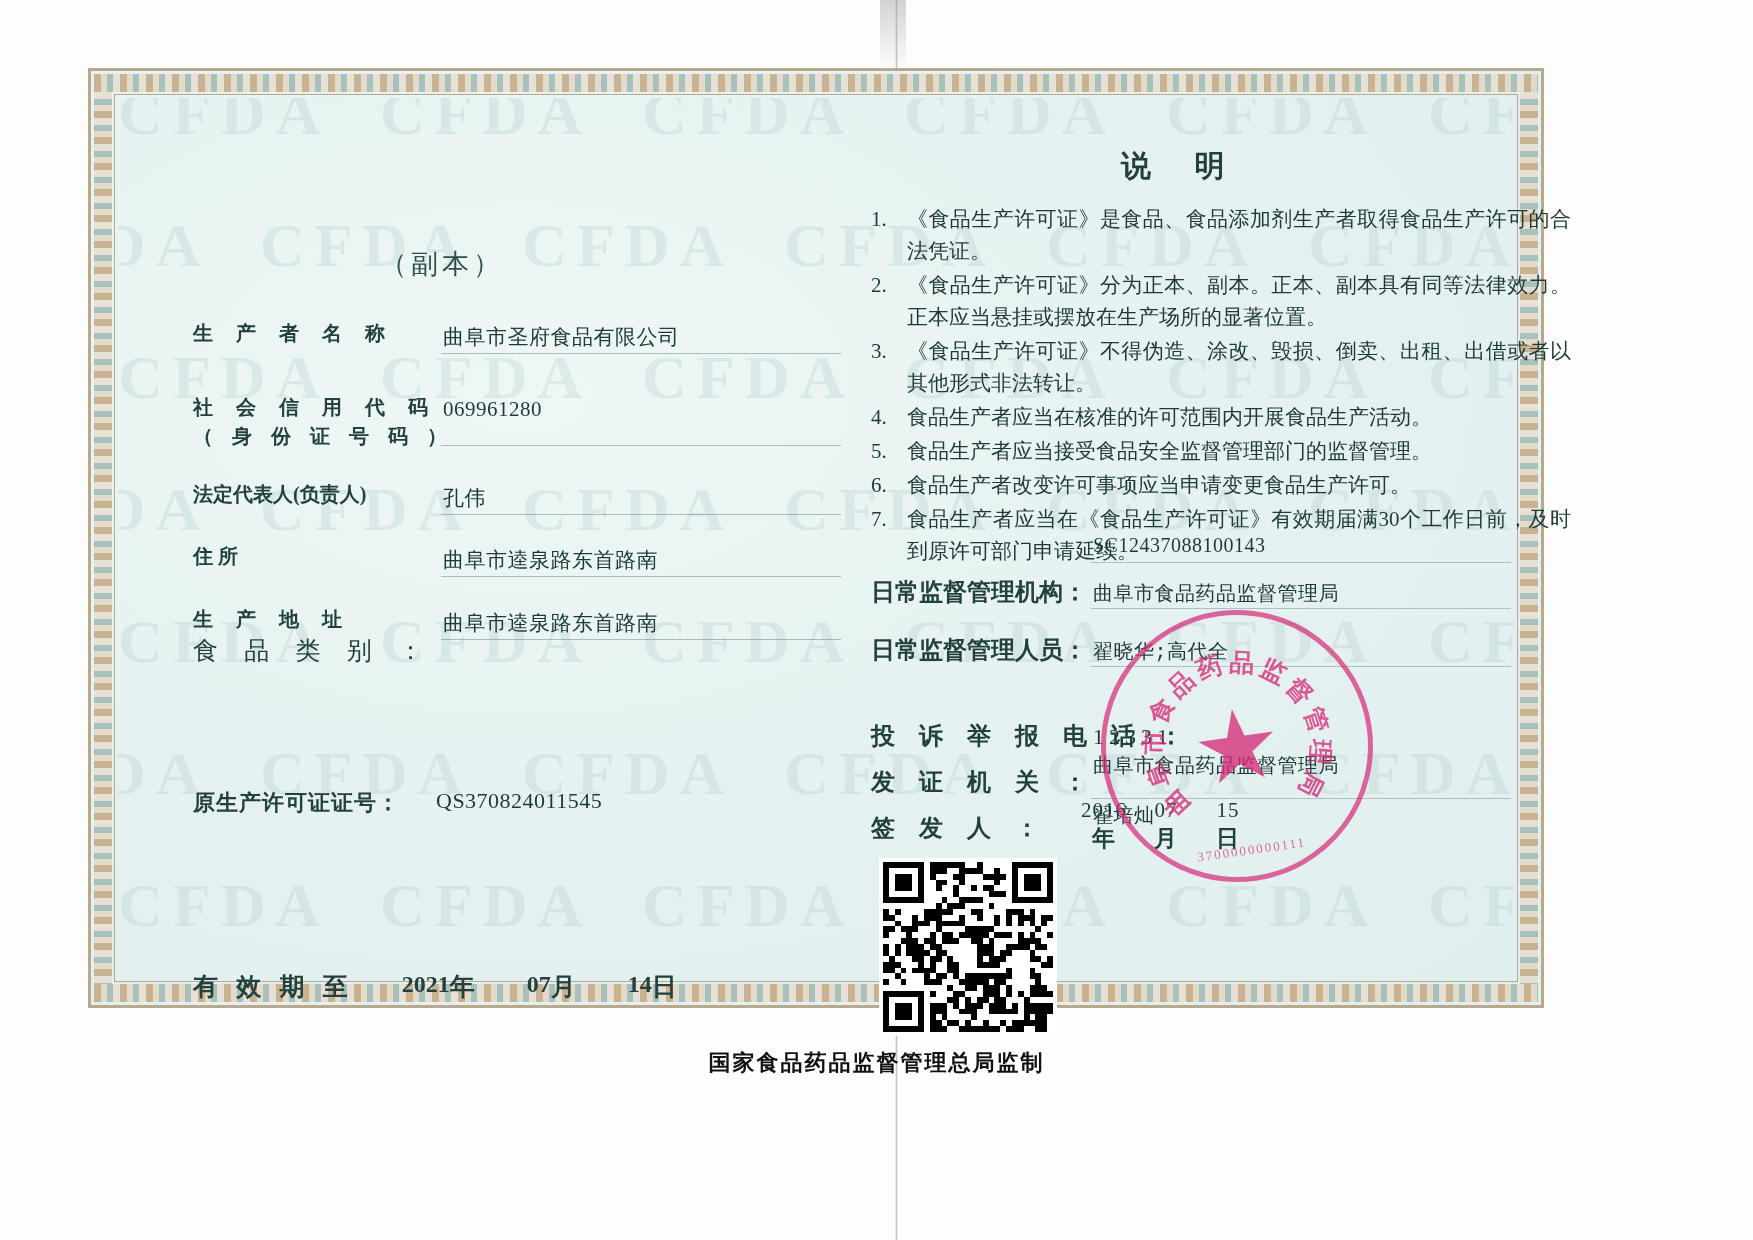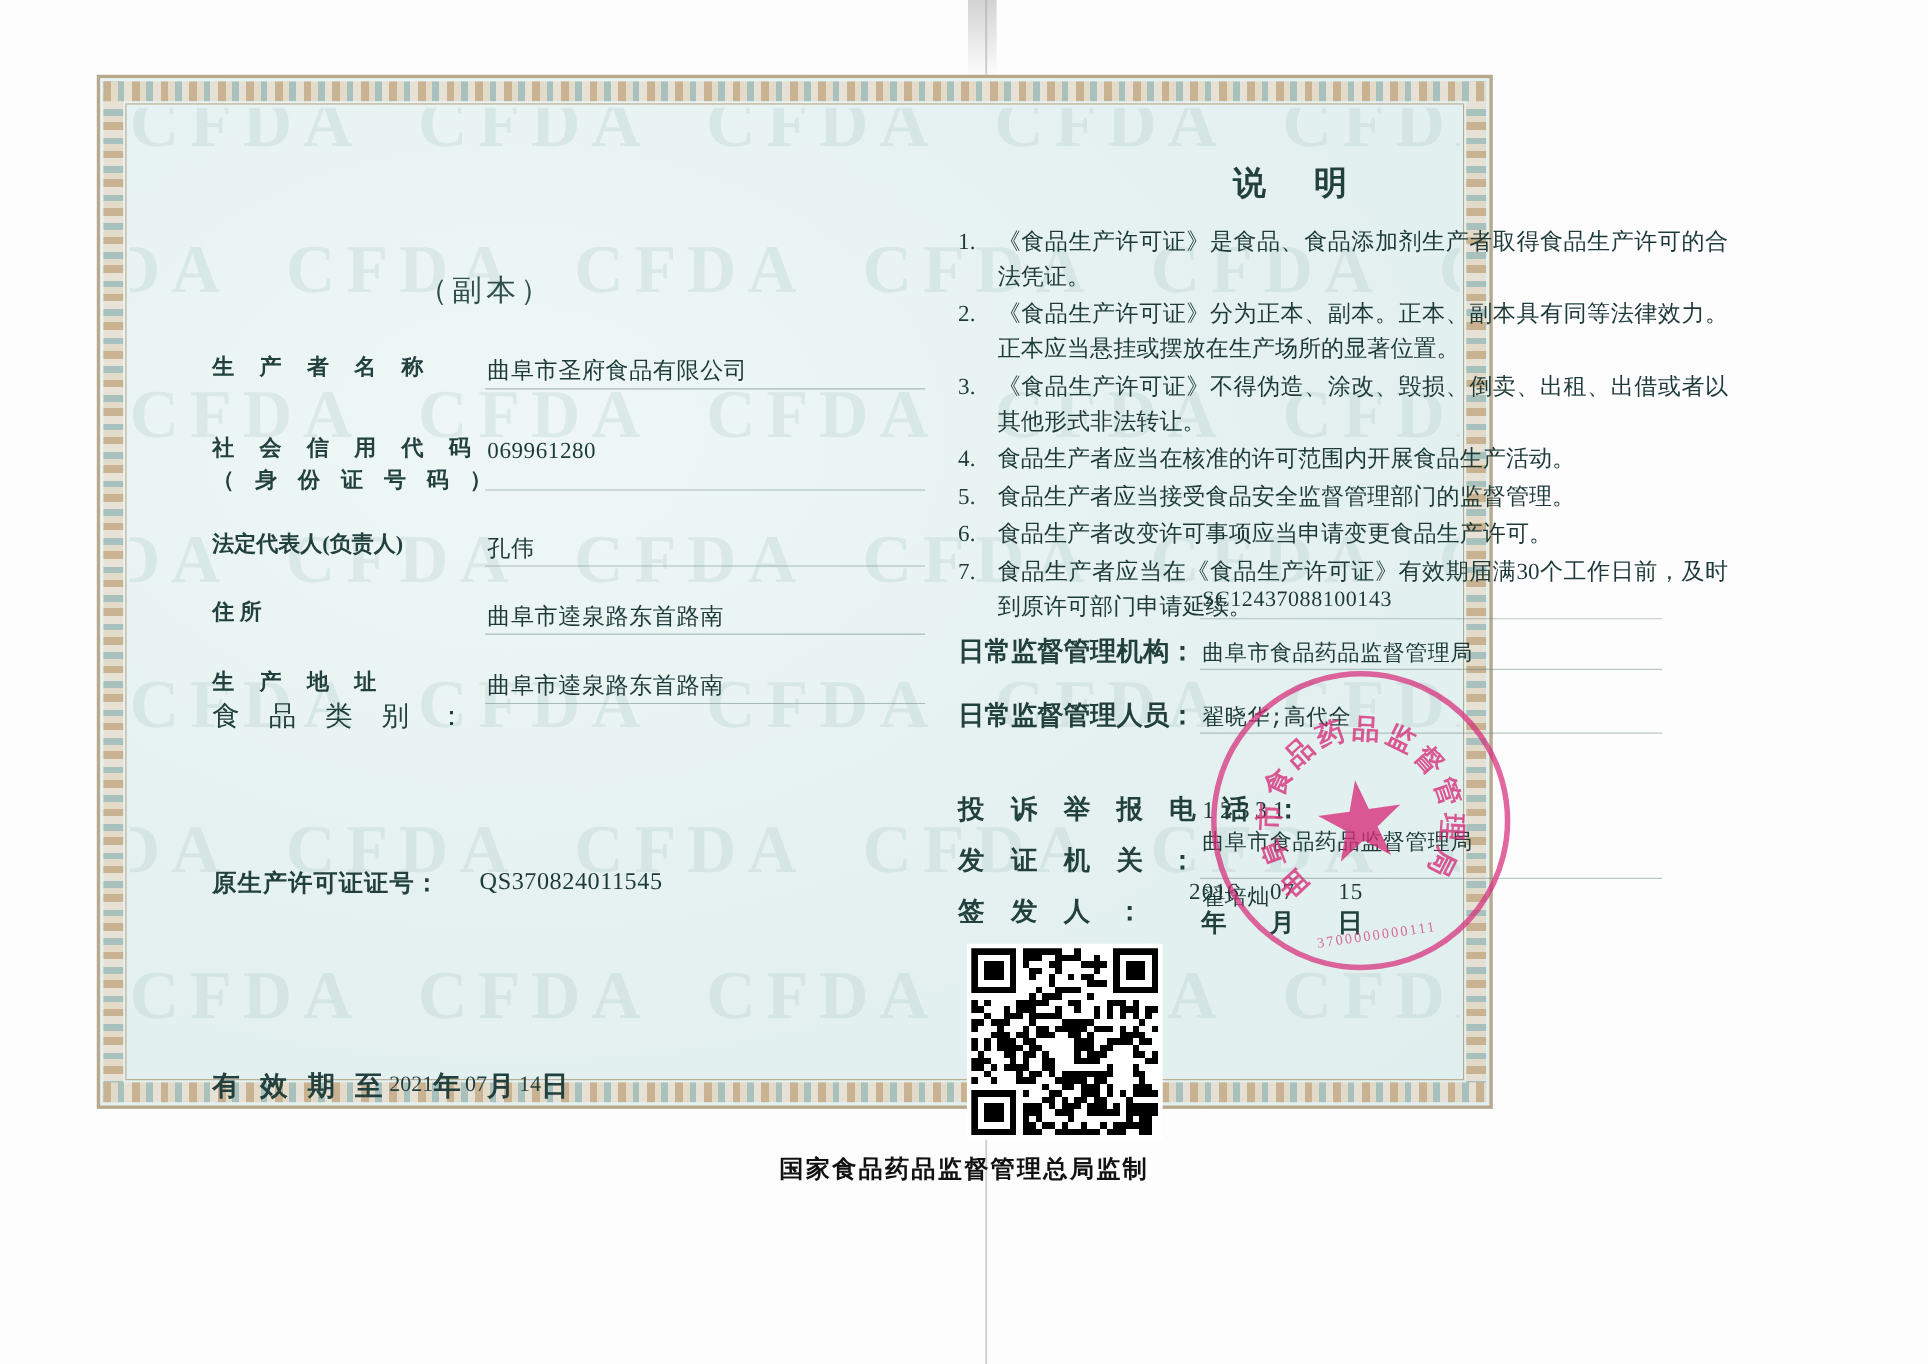--- a/index.html
+++ b/index.html
@@ -34,21 +34,21 @@
   .fold-top {
     position: absolute;
     left: 880px; top: 0; width: 26px; height: 70px;
     background: linear-gradient(to bottom, rgba(160,160,160,.45), rgba(160,160,160,0));
   }
 
   .cert {
     position: absolute;
     left: 88px;
     top: 68px;
-    width: 1269px;
+    width: 1456px;
     height: 940px;
     background:
       radial-gradient(ellipse at 30% 35%, #eef7f6 0%, #e6f2f1 45%, #dfeeee 100%);
     box-shadow: 0 0 0 1px #cfe0df inset;
   }
 
   
   .border-outer {
     position: absolute;
     inset: 0;
@@ -204,24 +204,25 @@
     position: absolute;
     left: 75px;
     top: 872px;
     font-size: 25px;
     font-weight: 700;
     color: #22403d;
     letter-spacing: 6px;
     white-space: nowrap;
   }
   .valid .num {
-    font-size: 20px;
-    font-weight: 400;
+    font-size: 24px;
+    font-weight: 700;
     letter-spacing: 0;
     vertical-align: 3px;
+    margin-left: 48px;
   }
   .valid .unit { letter-spacing: 4px; }
 
   
   .right {
     position: absolute;
     left: 745px;
     top: 0;
     width: 715px;
     height: 100%;

